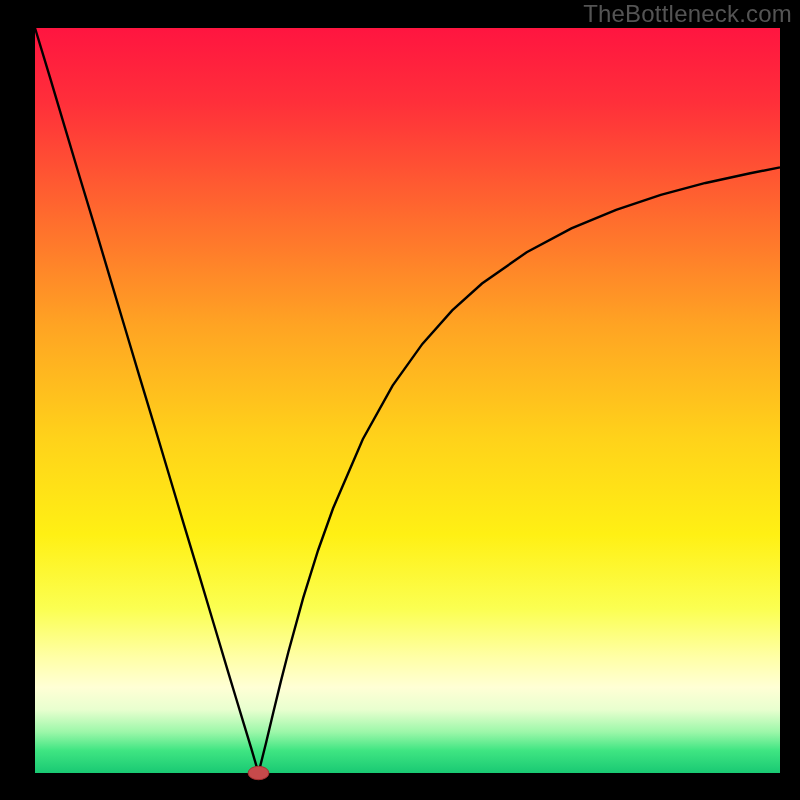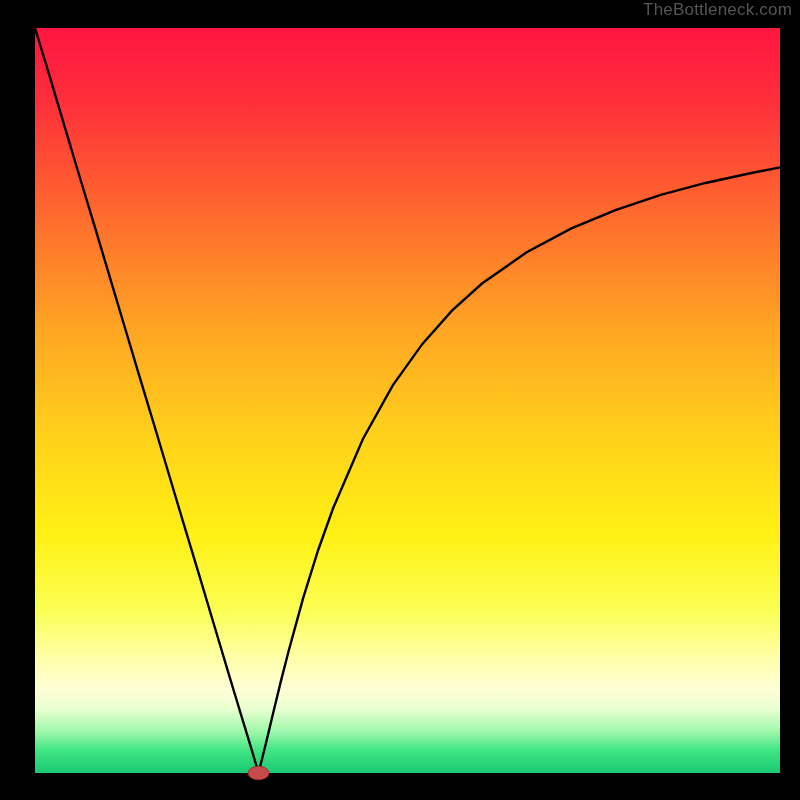--- a/index.html
+++ b/index.html
@@ -17,21 +17,21 @@
     left: 0;
     width: 800px;
     height: 800px;
     background: #000;
   }
   .watermark {
     position: absolute;
     top: 0;
     right: 8px;
     color: #545454;
-    font-size: 17px;
+    font-size: 24px;
     font-weight: 400;
     font-family: Arial, Helvetica, sans-serif;
     letter-spacing: 0.2px;
   }
   svg {
     position: absolute;
     top: 0;
     left: 0;
   }
 </style>

